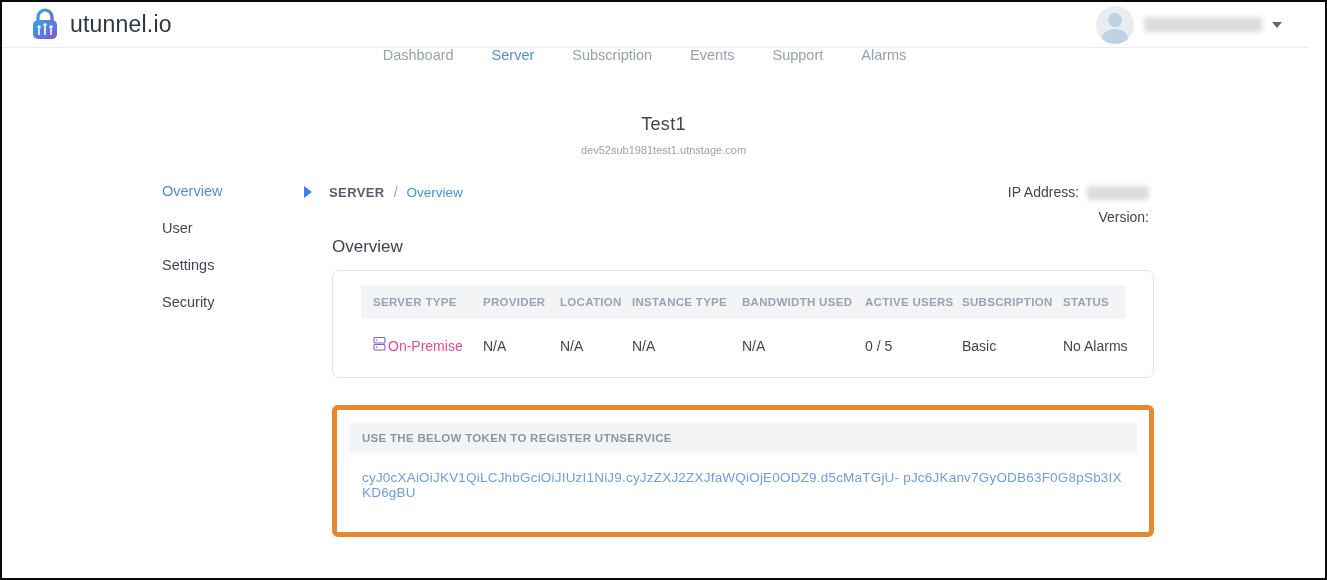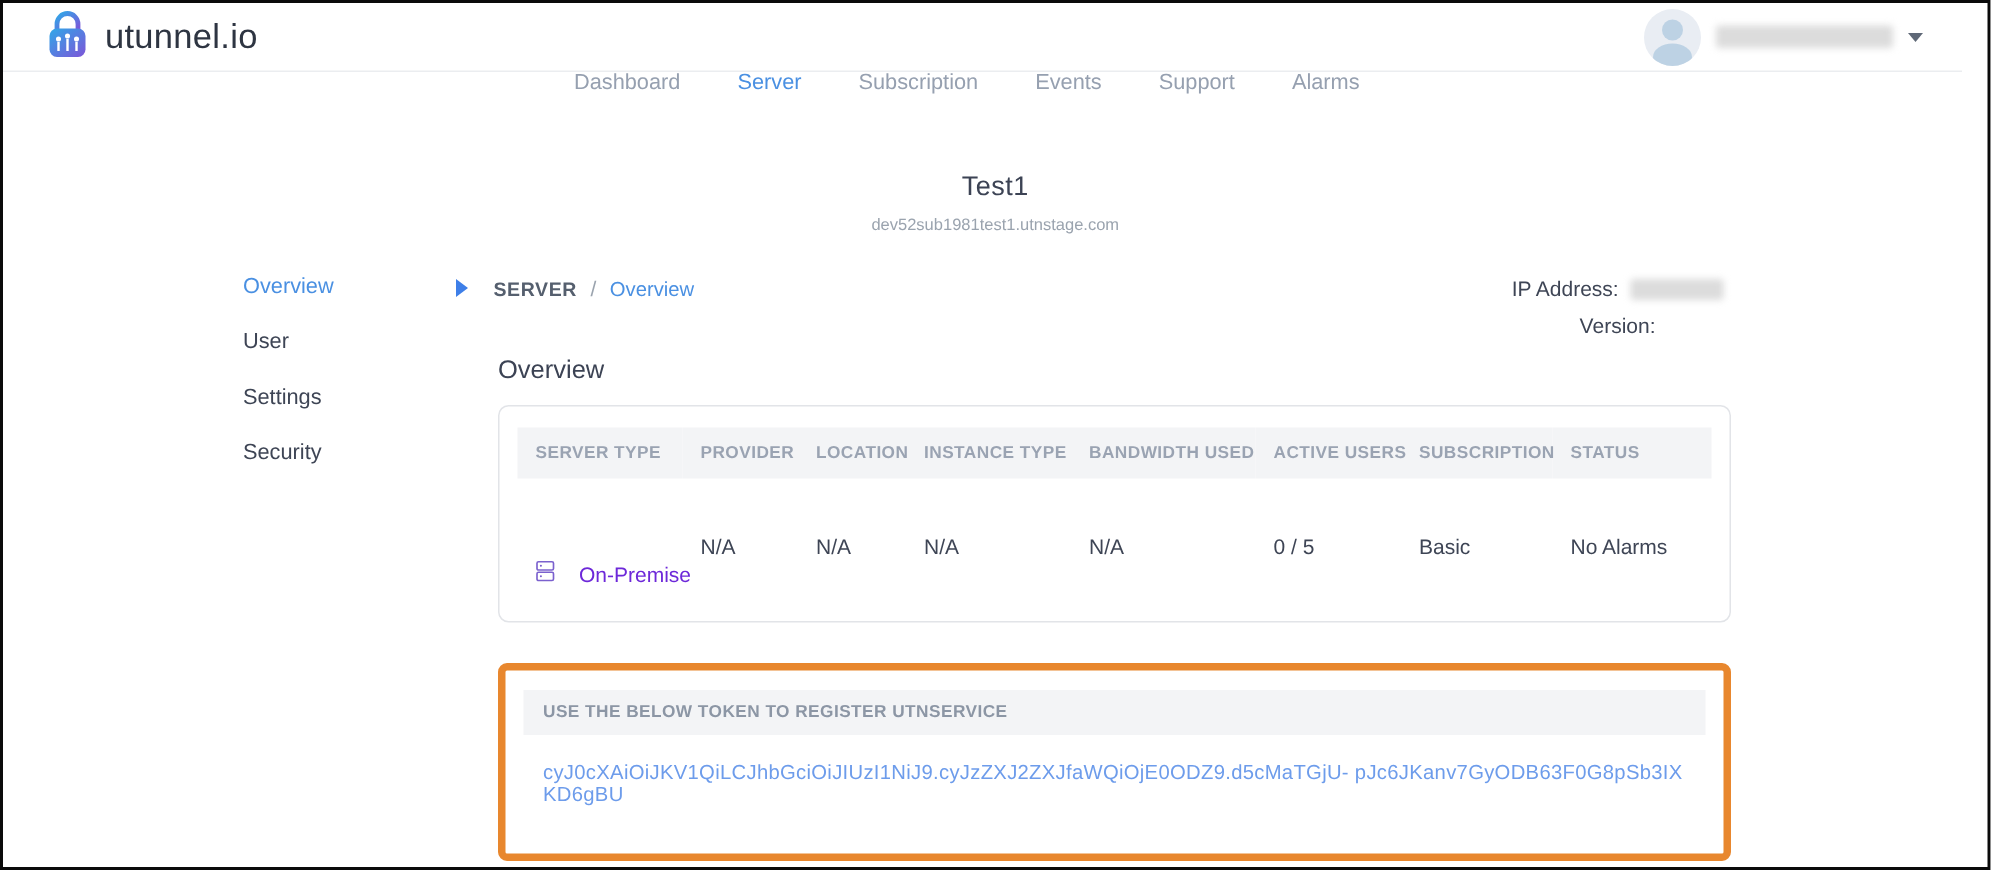--- a/index.html
+++ b/index.html
@@ -60,41 +60,41 @@
 
   
   .breadcrumb { position:absolute; left:302px; top:182px; display:flex; align-items:center; gap:9px; }
   .bc-arrow {
     width:0; height:0; border-top:6px solid transparent; border-bottom:6px solid transparent;
     border-left:8px solid #3e7fe8; margin-right:8px;
   }
   .bc-section { font-size:13px; color:#555f6e; font-weight:600; letter-spacing:.4px; }
   .bc-sep { font-size:14px; color:#9aa3ae; }
   .bc-current { font-size:13.5px; color:#4a90e2; cursor:pointer; }
-  .meta { position:absolute; right:176px; top:182px; text-align:center; }
+  .meta { position:absolute; right:176px; top:182px; text-align:right; }
   .meta-row { font-size:14px; color:#3e4555; margin-bottom:9px; }
 
   
   .main { position:absolute; left:330px; top:235px; width:822px; }
   .section-heading { font-size:17px; color:#3c4354; font-weight:500; }
 
   .table-card {
     margin-top:13px; border:1px solid #e2e4e8; border-radius:7px;
-    background:#fff; padding:14px 12px 12px;
+    background:#fff; padding:14px 28px 12px;
   }
   table { width:100%; border-collapse:collapse; table-layout:fixed; }
   th {
     background:#f3f4f6; color:#9aa3b2; font-size:11.5px; font-weight:700;
     letter-spacing:.3px; text-align:left; padding:11px 12px; white-space:nowrap;
   }
   td { padding:17px 12px 10px; font-size:14px; color:#3e4555; white-space:nowrap; }
   .col-servertype { width:110px; } .col-provider { width:77px; } .col-location { width:72px; }
   .col-instance { width:110px; } .col-bandwidth { width:123px; } .col-users { width:97px; }
   .col-subscription { width:101px; } .col-status { width:auto; }
-  .server-type-cell { color:#6d28d9; display:flex; align-items:center; gap:16px; cursor:pointer;margin-top:37px; }
+  .server-type-cell { color:#ec4899; display:flex; align-items:center; gap:2px; cursor:pointer; }
 
   
   .token-card {
     margin-top:27px; border:5px solid #e8872e; border-radius:6px;
     background:#fff; padding:13px 12px 20px;
   }
   .token-label-bar {
     background:#f3f4f6; padding:9px 13px; font-size:11.5px; font-weight:700;
     color:#8c96a5; letter-spacing:.3px;
   }

